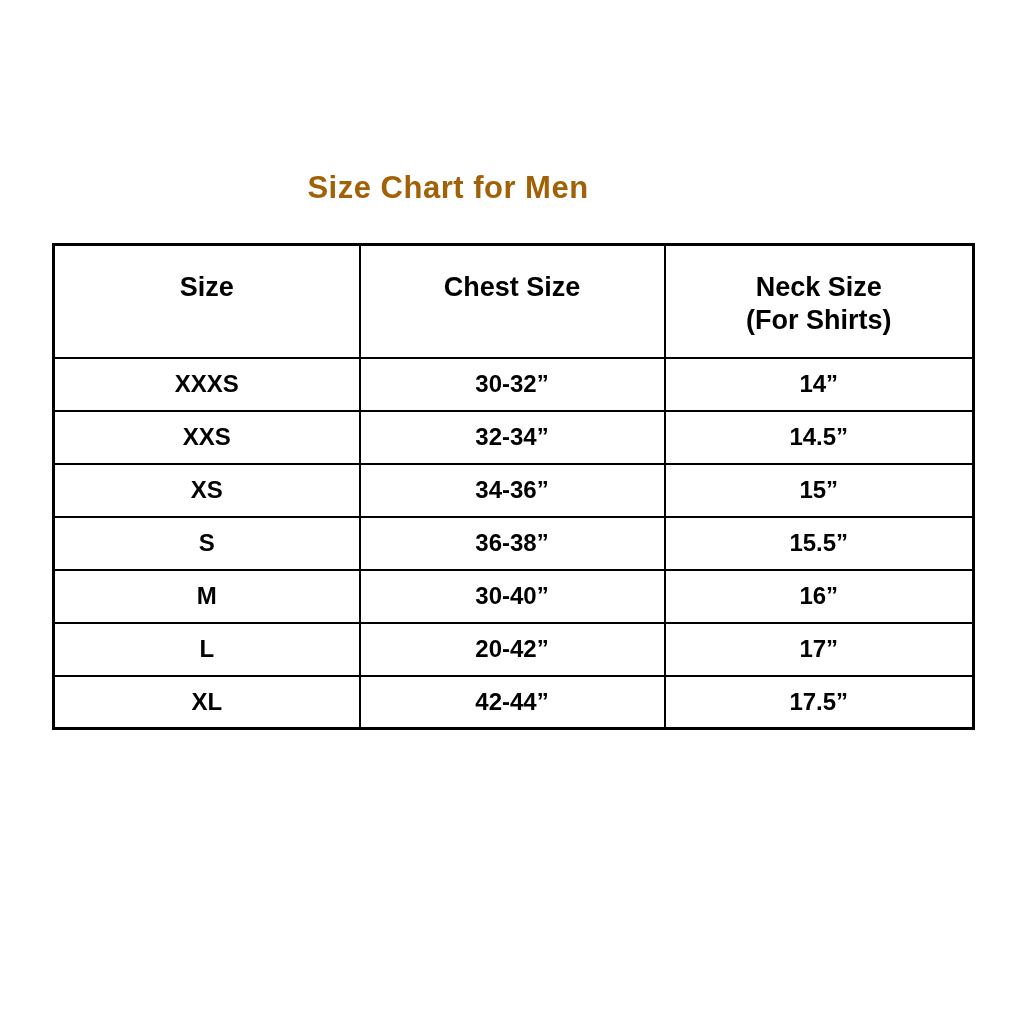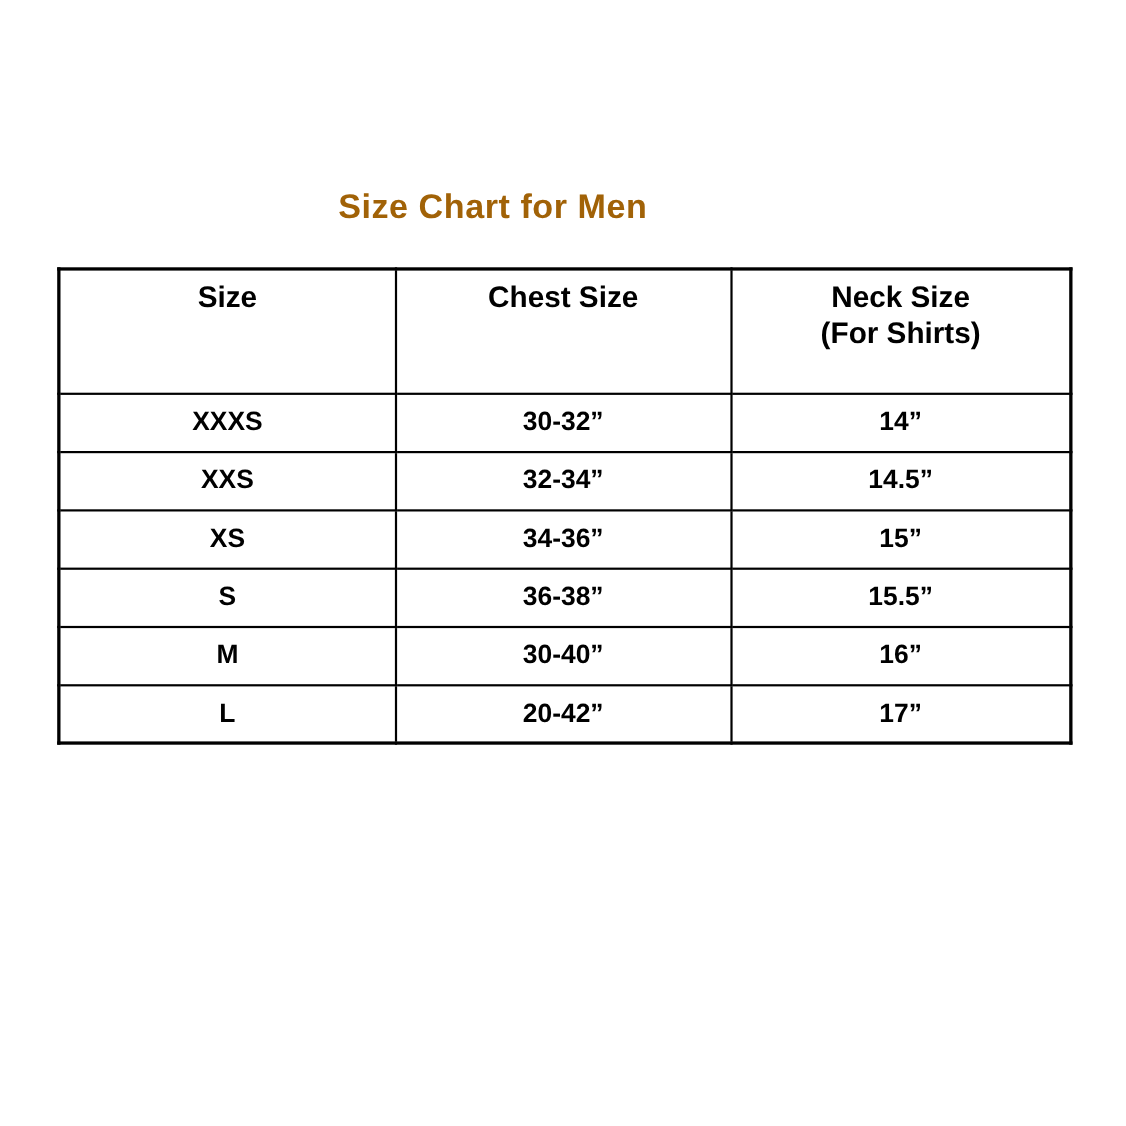--- a/index.html
+++ b/index.html
@@ -38,21 +38,21 @@
   col.c3 { width: 309px; }
   th, td {
     border: 2px solid #000000;
     text-align: center;
     font-weight: bold;
     color: #000000;
   }
   th {
     height: 113px;
     vertical-align: top;
-    padding-top: 8px;
+    padding-top: 25px;
     font-size: 27px;
     line-height: 33px;
   }
   th .h-line {
     display: block;
   }
   td {
     height: 53px;
     vertical-align: middle;
     font-size: 24px;
@@ -111,16 +111,21 @@
         <tr>
           <td>M</td>
           <td>30-40”</td>
           <td>16”</td>
         </tr>
         <tr>
           <td>L</td>
           <td>20-42”</td>
           <td>17”</td>
         </tr>
+        <tr>
+          <td>XL</td>
+          <td>42-44”</td>
+          <td>17.5”</td>
+        </tr>
       </tbody>
   </table>
 
 </div>
 
 </body></html>

